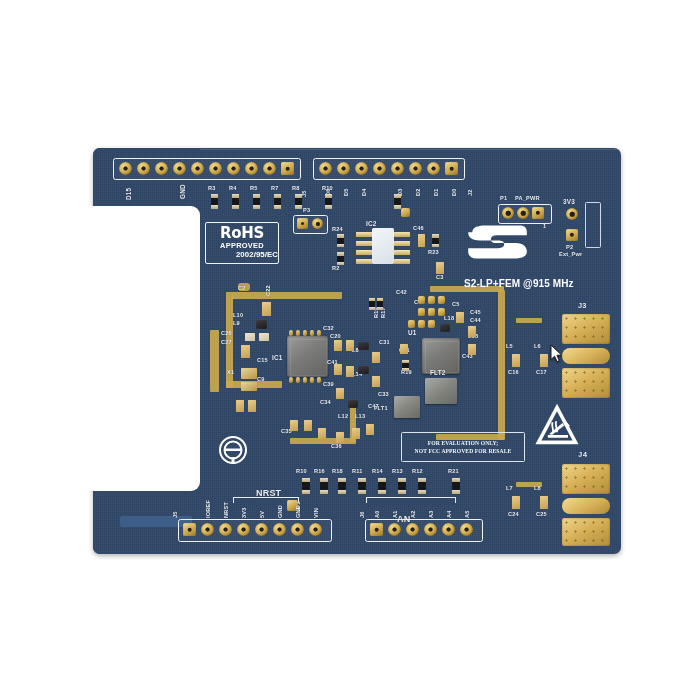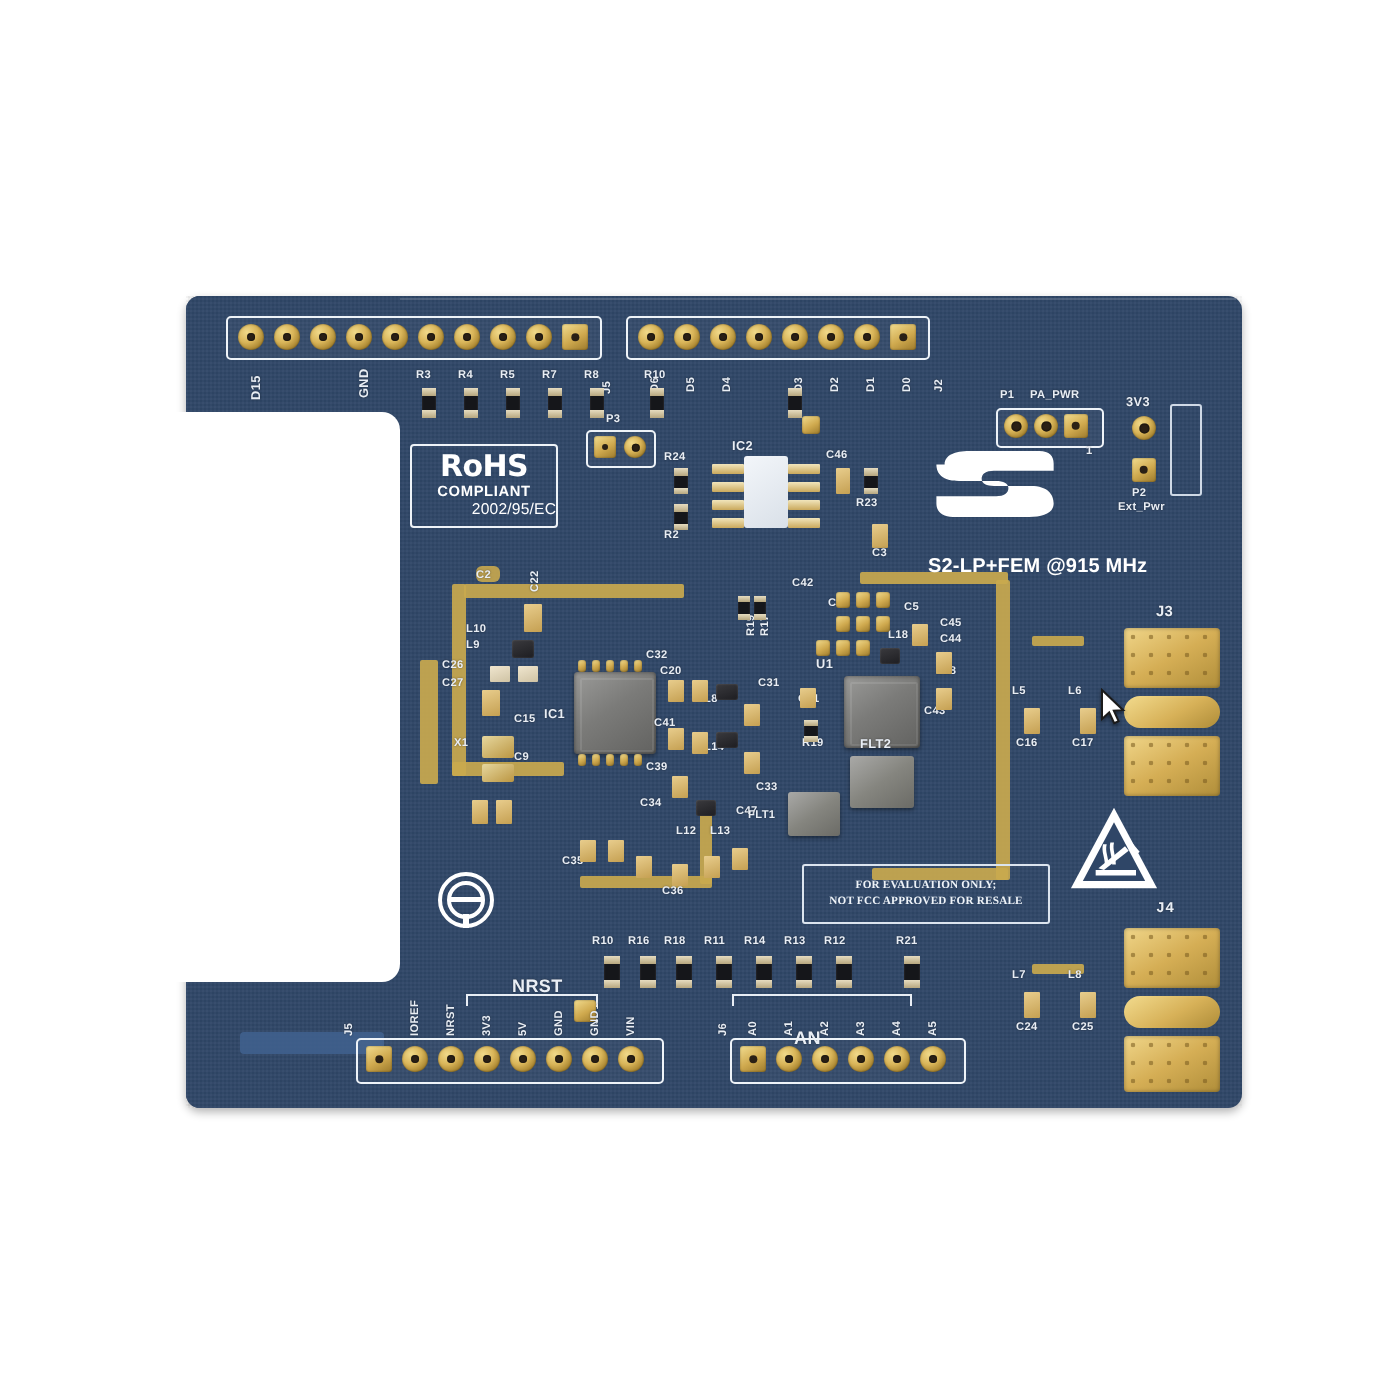--- a/index.html
+++ b/index.html
@@ -91,21 +91,21 @@
   
   .box{position:absolute;border:1.2px solid #eef3f8;border-radius:1.5px;}
 
   
   #rohs{position:absolute;left:205px;top:222px;width:72px;height:40px;
         border:1.4px solid #eef3f8;border-radius:2px;
         display:flex;flex-direction:column;align-items:center;justify-content:center;gap:0px;}
   #rohs .l1{color:#fff;font-size:15px;font-weight:700;letter-spacing:-.3px;line-height:1;
        font-family:"DejaVu Sans",sans-serif;}
   #rohs .l2{color:#fff;font-size:7.4px;font-weight:700;letter-spacing:.3px;line-height:1.25;}
-  #rohs .l3{color:#fff;font-size:7.8px;font-weight:400;letter-spacing:.1px;line-height:1.25;margin-left:30px;}
+  #rohs .l3{color:#fff;font-size:7.8px;font-weight:700;letter-spacing:.1px;line-height:1.25;margin-left:30px;}
 
   #pn-box{position:absolute;left:479px;top:161px;width:123px;height:22px;
         border:1.3px solid #eef3f8;border-radius:2px;display:flex;align-items:center;justify-content:center;}
   #pn-box span{color:#fff;font-size:11.4px;font-weight:700;letter-spacing:.1px;}
 
   #fcc-box{position:absolute;left:401px;top:432px;width:122px;height:28px;
         border:1.1px solid #dbe4ee;border-radius:1.5px;
         display:flex;flex-direction:column;align-items:center;justify-content:center;}
   #fcc-box span{color:#eef3f8;font-size:5.6px;font-weight:700;line-height:1.45;
         font-family:"Liberation Serif",serif;letter-spacing:.1px;}
@@ -257,21 +257,21 @@
   <div class="cap" style="left:418px;top:234px;width:7px;height:13px;"></div>
   <div class="slk tiny" style="left:413px;top:226px;">C46</div>
   <div class="res" style="left:432px;top:234px;width:7px;height:13px;"></div>
   <div class="slk tiny" style="left:428px;top:250px;">R23</div>
   <div class="cap" style="left:436px;top:262px;width:8px;height:12px;"></div>
   <div class="slk tiny" style="left:436px;top:275px;">C3</div>
   <div class="pad-sq" style="left:401px;top:208px;width:9px;height:9px;"></div>
 
   <div id="rohs">
     <div class="l1">RoHS</div>
-    <div class="l2">COMPLIANT</div>
+    <div class="l2">APPROVED</div>
     <div class="l3">2002/95/EC</div>
   </div>
 
 
   <div class="hdr" style="left:498px;top:204px;width:52px;height:18px;"></div>
   <div class="pad-round" style="left:502px;top:207px;width:12px;height:12px;">
       <i></i>
     </div>
   <div class="pad-round" style="left:517px;top:207px;width:12px;height:12px;">
       <i></i>

